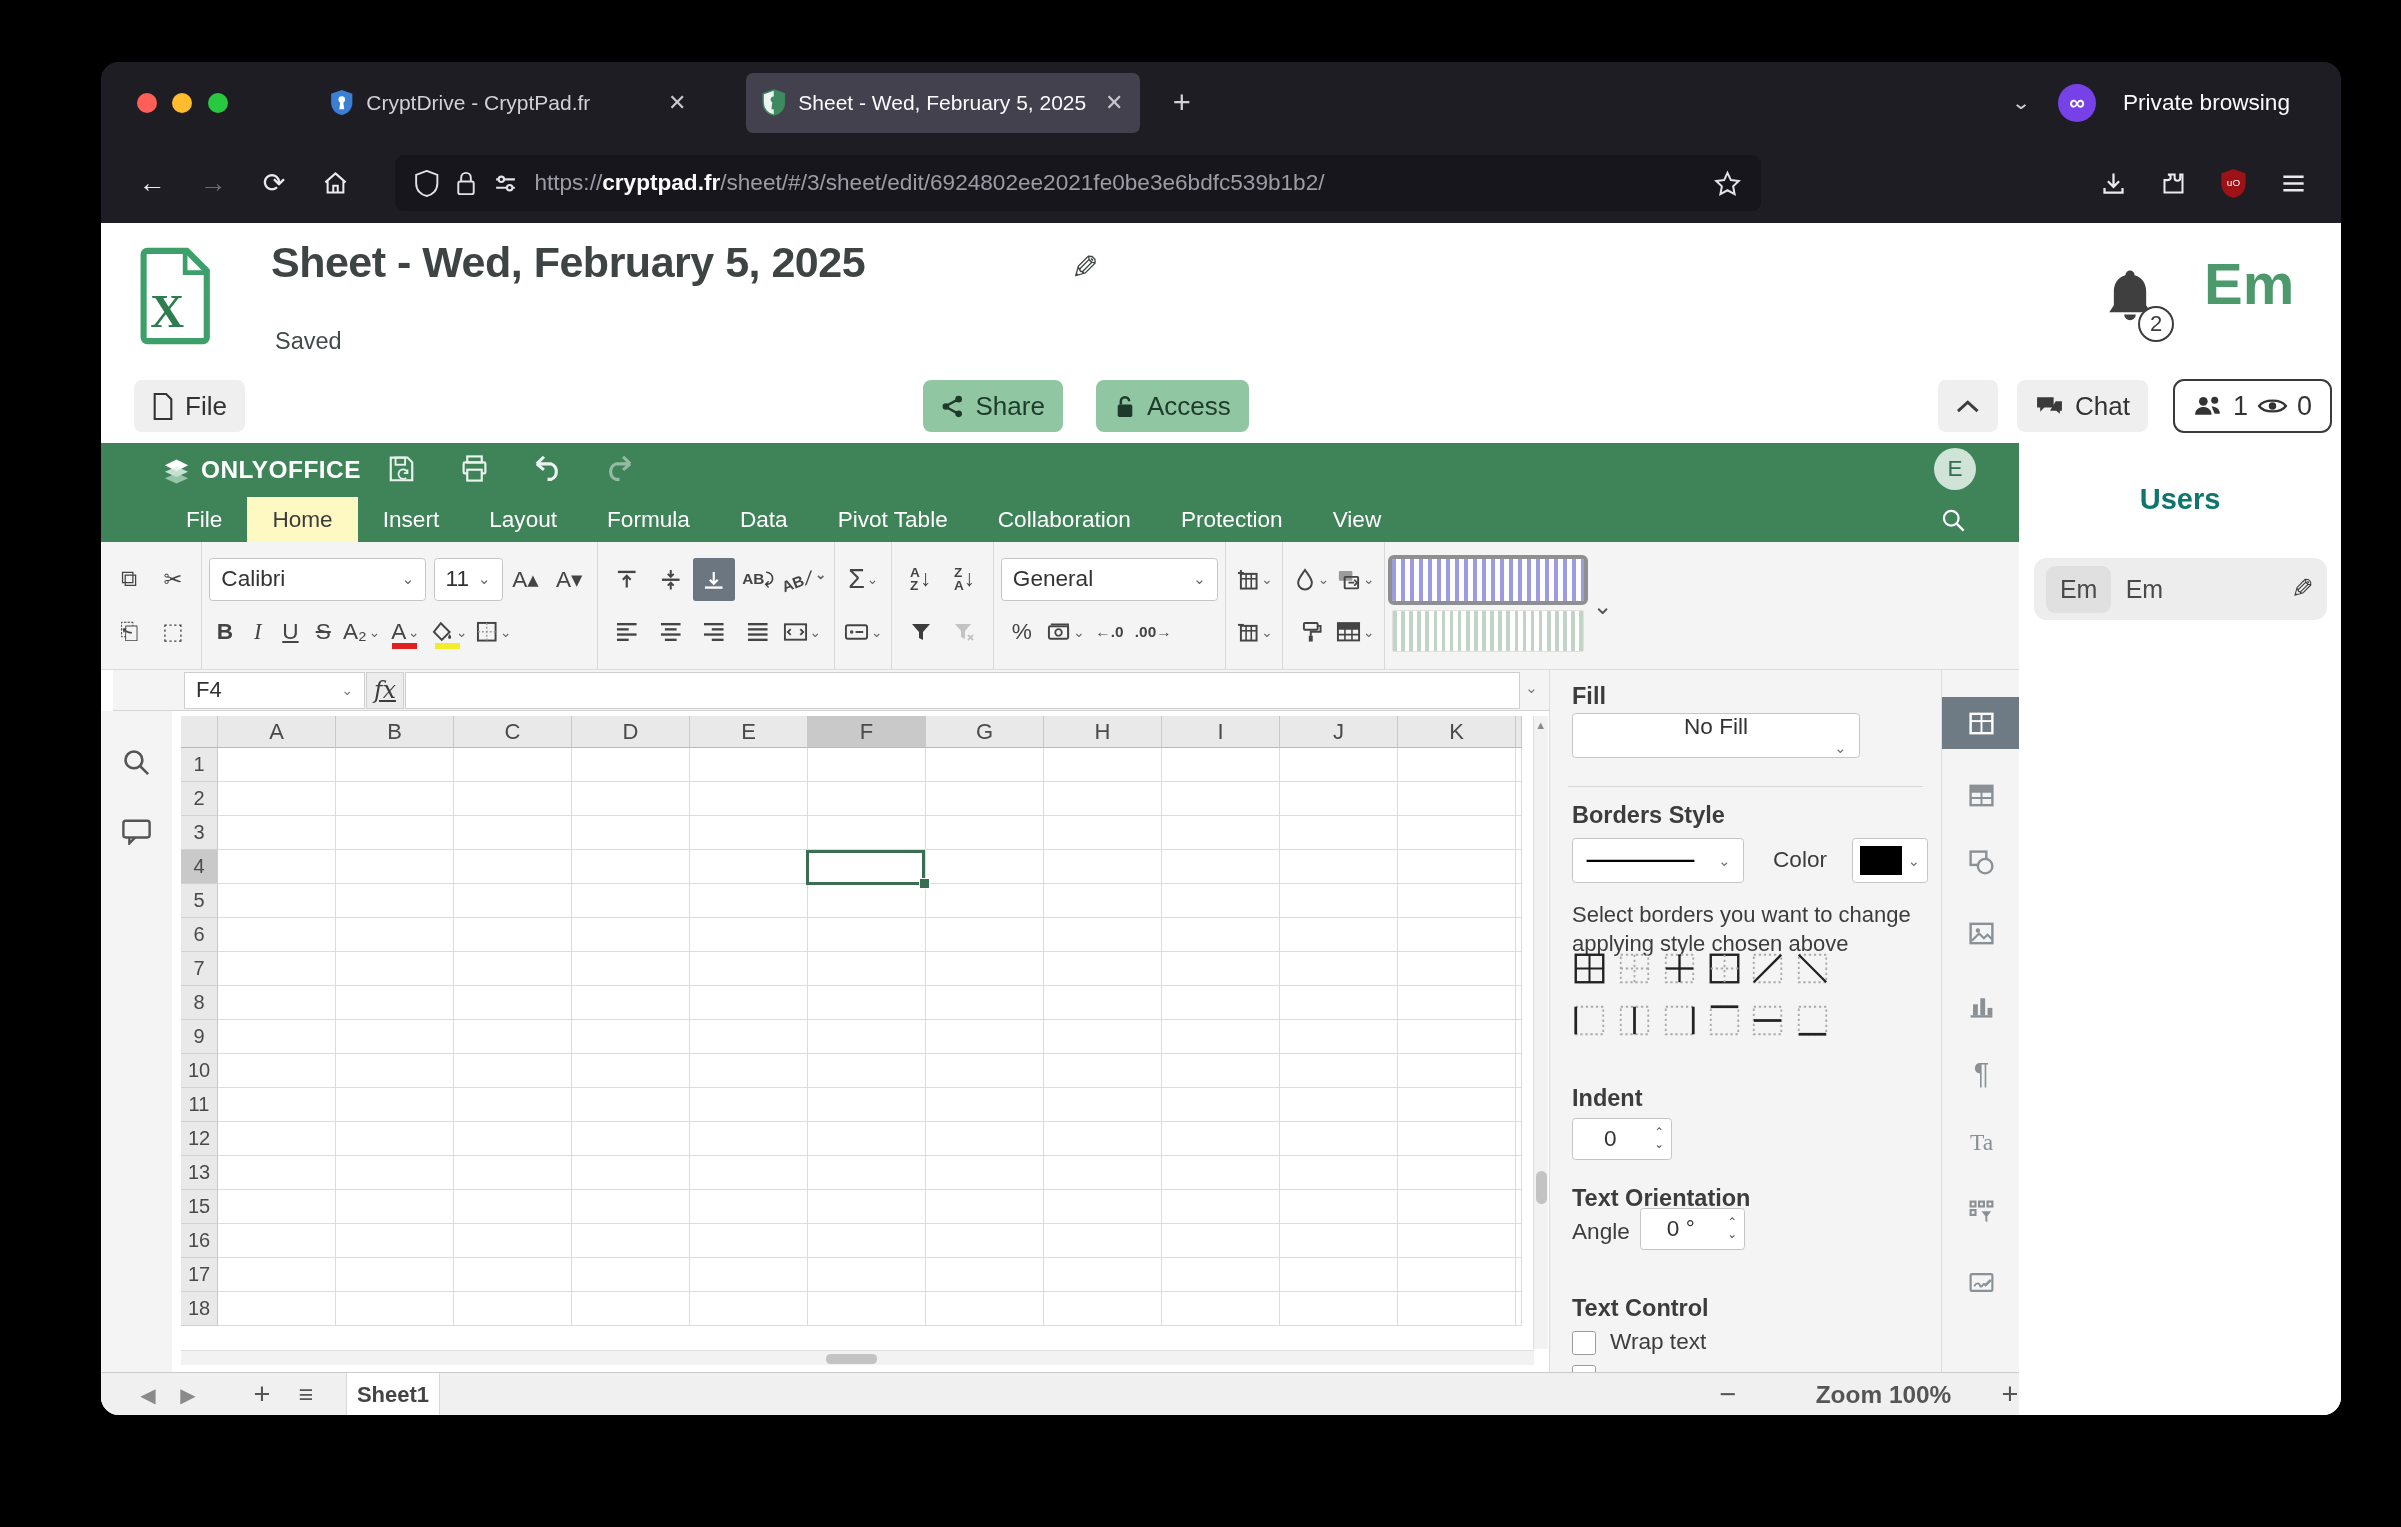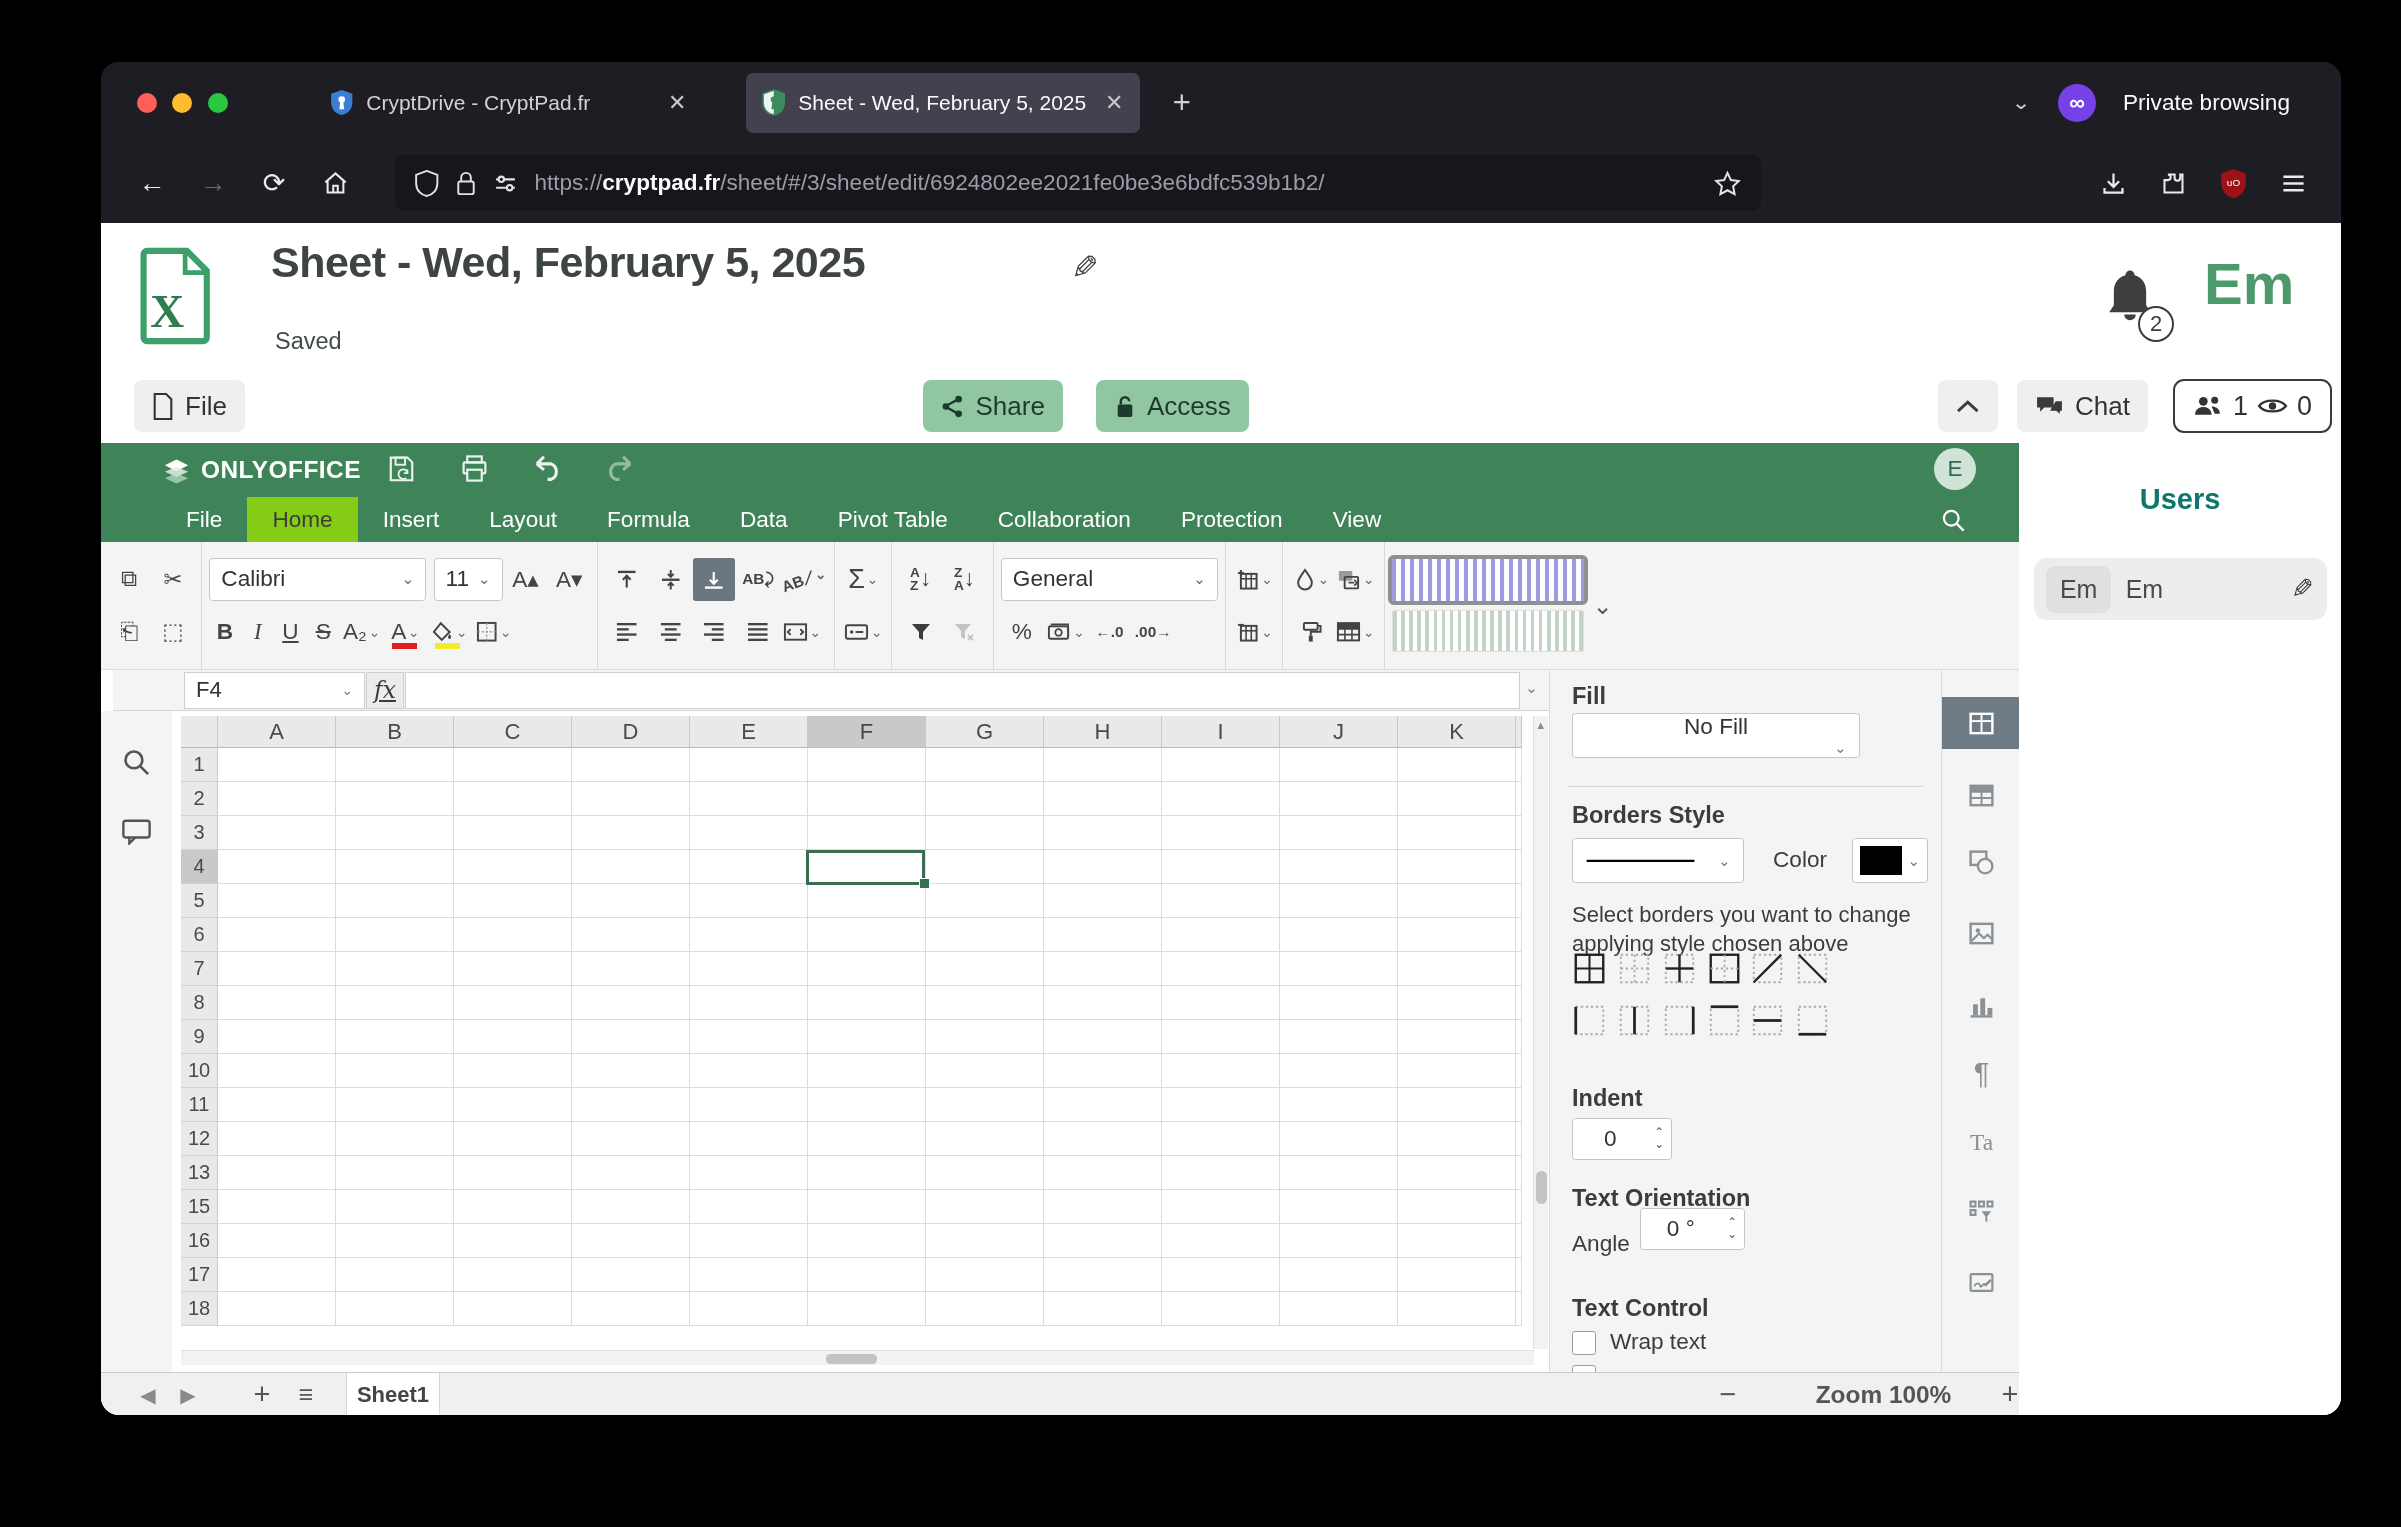--- a/index.html
+++ b/index.html
@@ -49,21 +49,21 @@
   .userspill { position:absolute; top:156px; left:2072px; width:159px; height:54px; border:2.7px solid #3a3a3a; border-radius:11px; background:#fff; display:flex; align-items:center; justify-content:center; gap:9px; font-size:27px; color:#333; }
 
   
   .oo { position:absolute; left:0; top:220px; width:1918px; height:100px; background:#3f8459;padding-left:40px; }
   .oo-logorow { position:relative; height:54px; display:flex; align-items:center; color:#fff; }
   .oo-brand { display:flex; align-items:center; gap:9px; padding-left:20px; font-size:24.4px; font-weight:bold; letter-spacing:0.5px; }
   .oo-act { position:absolute; top:11px; width:36px; text-align:center; color:#eaf3ee; font-size:25px; }
   .oo-avatar { position:absolute; right:43px; top:5.4px; width:42px; height:42px; border-radius:50%; background:#cfe4d7; color:#2f6b4c; font-size:22.6px; display:flex; align-items:center; justify-content:center; }
   .oo-menurow { position:relative; height:45px; display:flex; align-items:flex-end; padding-left:20px; }
   .oo-menu-item { height:45px; display:flex; align-items:center; padding:0 25px; color:#fff; font-size:22.6px; }
-  .oo-menu-item.active { background:#84cc16; color:#3c3c3c; }
+  .oo-menu-item.active { background:#fef9c3; color:#3c3c3c; }
   .oo-search { position:absolute; right:52px; bottom:9px; }
 
   
   .fmtbar { position:absolute; left:0; top:319px; width:1918px; height:128px; background:#f4f4f4; border-bottom:0.9px solid #dcdcdc; display:flex; }
   .grp { display:flex; flex-direction:column; justify-content:center; gap:5.4px; border-right:0.9px solid #d8d8d8; padding:0 7.2px; }
   .trow { display:flex; align-items:center; gap:1.8px; height:47px; }
   .tbtn { min-width:42px; height:43px; display:flex; align-items:center; justify-content:center; font-size:22.6px; color:#444; position:relative; border-radius:2.7px; }
   .tbtn.small { min-width:31px; }
   .tbtn.active { background:#6b7680; color:#fff; }
   .tbtn .cv { font-size:13.6px; color:#666; margin-left:1.8px; }
@@ -1033,21 +1033,21 @@
       <div class="rp-label" style="top:415px;">Indent</div>
       <div class="spin" style="left:22px; top:448px; width:100px; height:42px;">
         <span class="val">0</span>
         <span class="arrows">
               <span>⌃</span>
               <span>⌄</span>
             </span>
       </div>
 
       <div class="rp-label" style="top:515px;">Text Orientation</div>
-      <div class="rp-label" style="top:561px; font-weight:normal; font-size:22.6px;">Angle</div>
+      <div class="rp-label" style="top:549px; font-weight:normal; font-size:22.6px;">Angle</div>
       <div class="spin" style="left:90px; top:538px; width:105px; height:42px;">
         <span class="val">0 °</span>
         <span class="arrows">
               <span>⌃</span>
               <span>⌄</span>
             </span>
       </div>
 
       <div class="rp-label" style="top:625px;">Text Control</div>
       <span class="chk" style="left:22px; top:661px;"></span>

